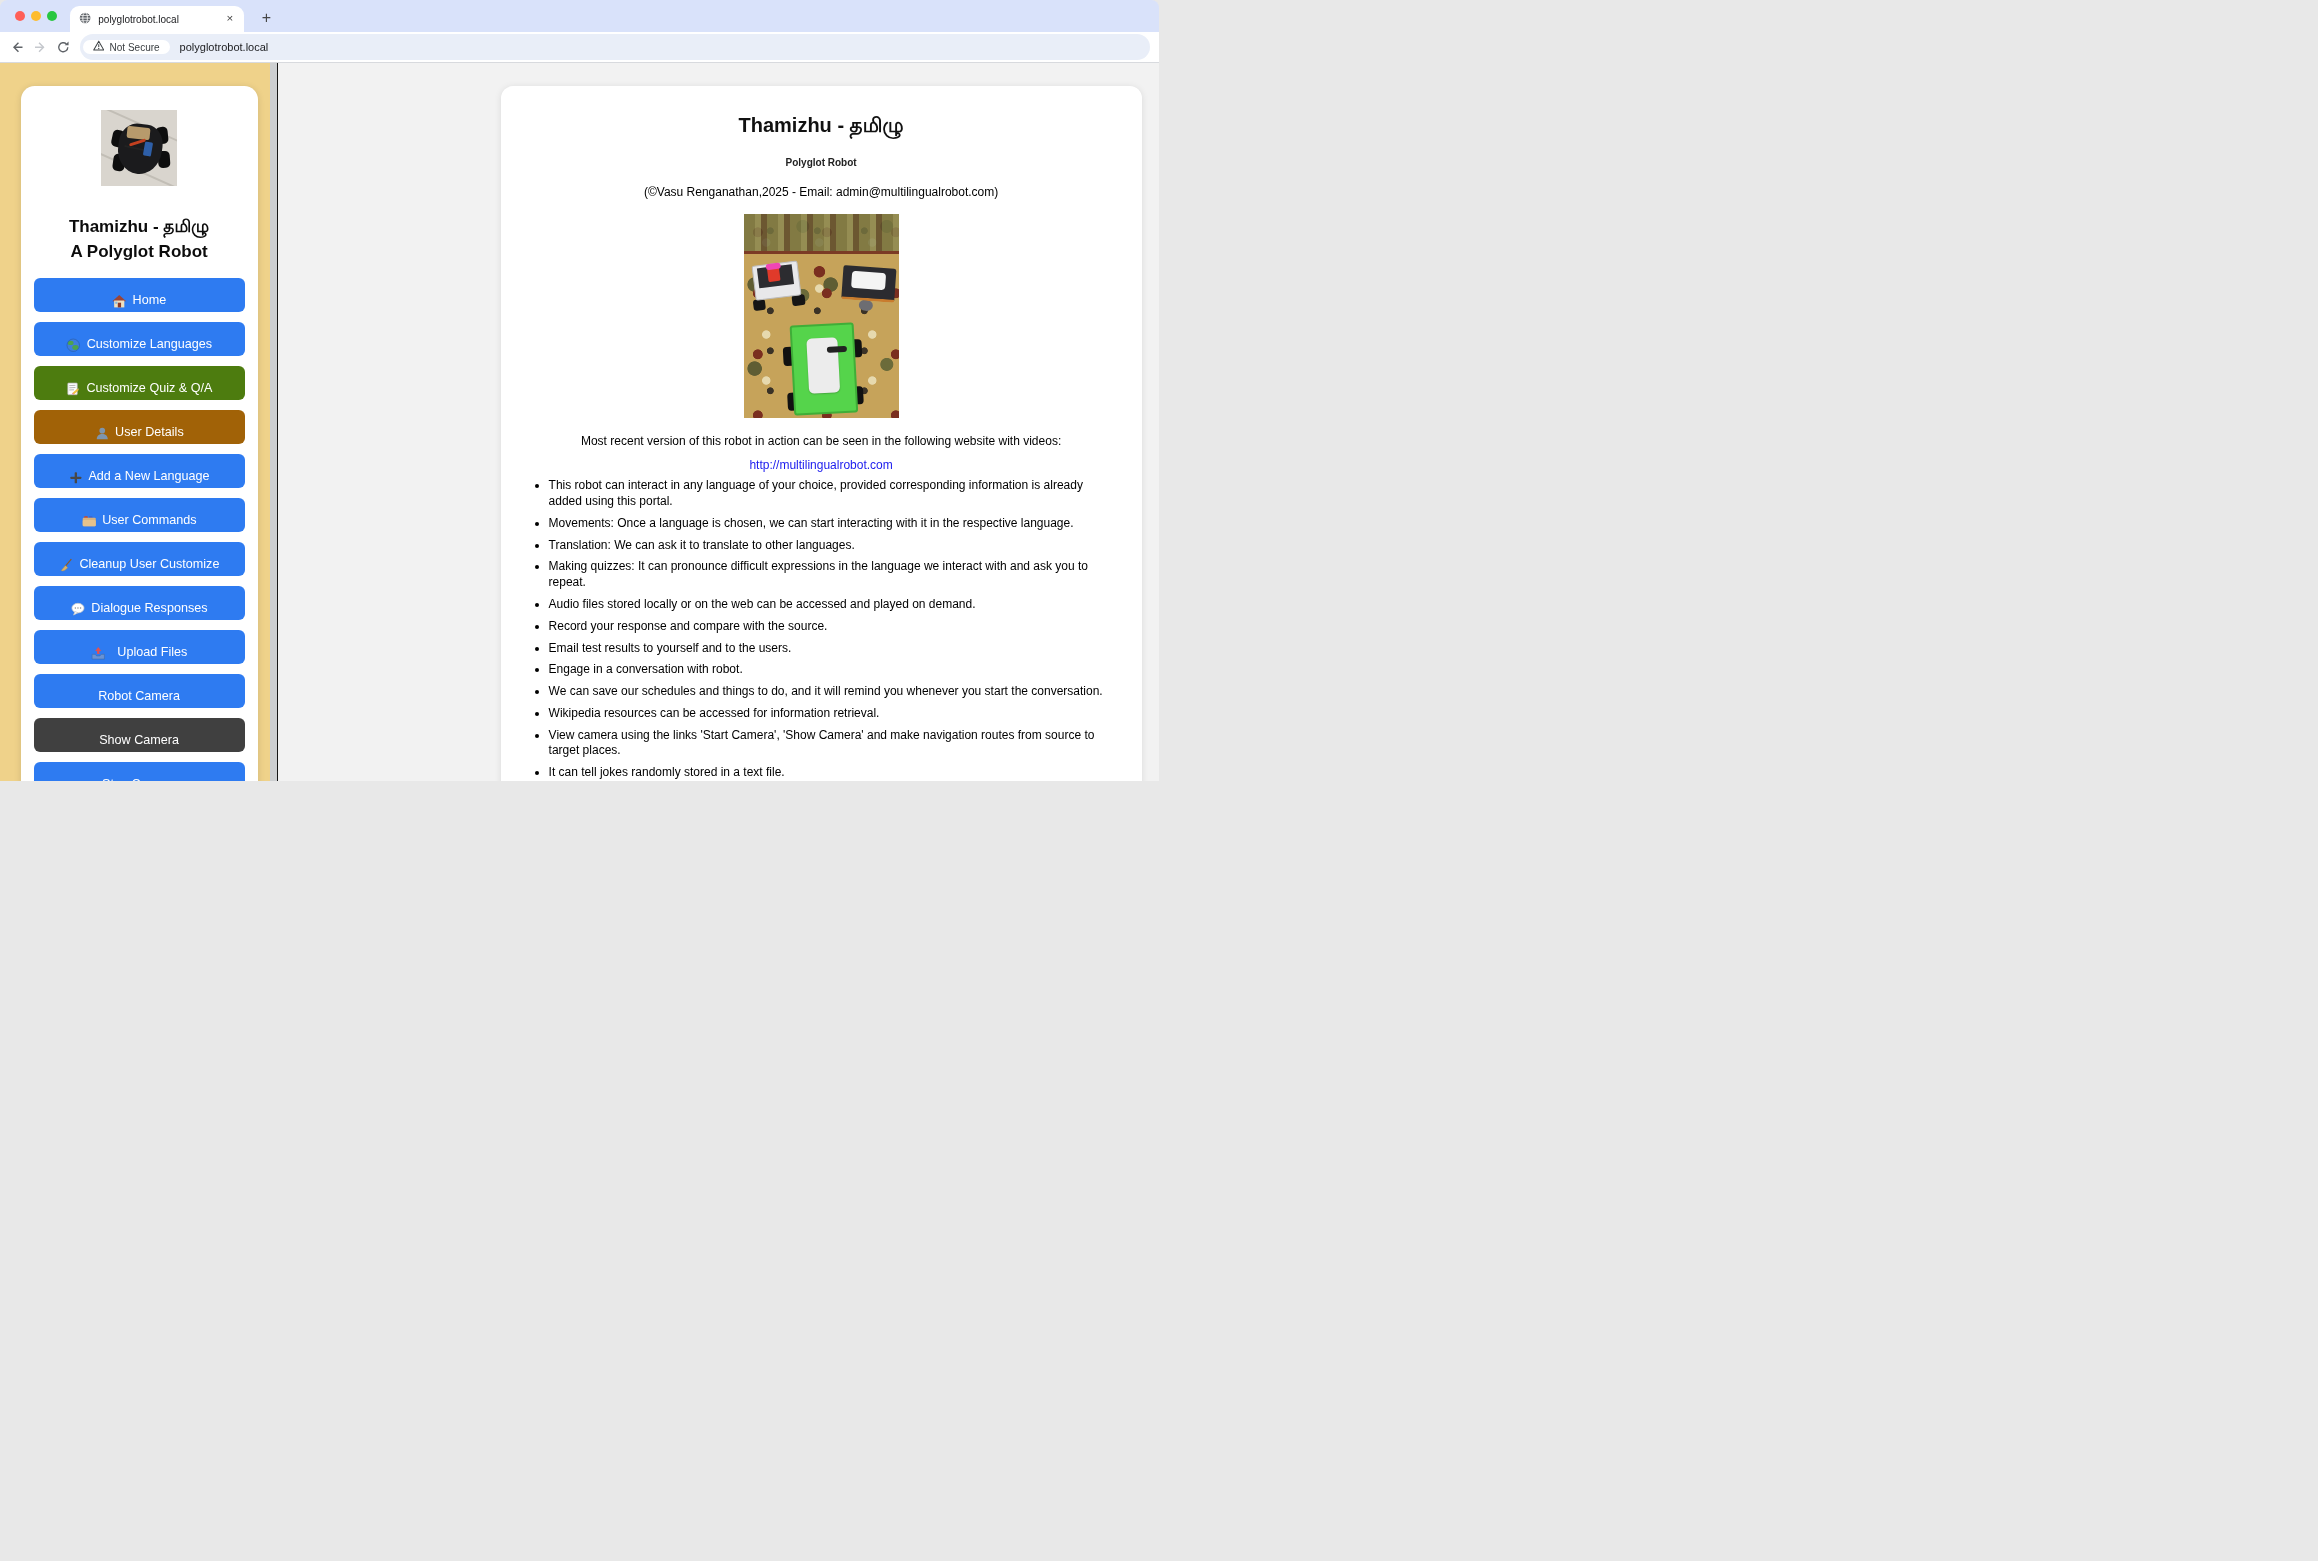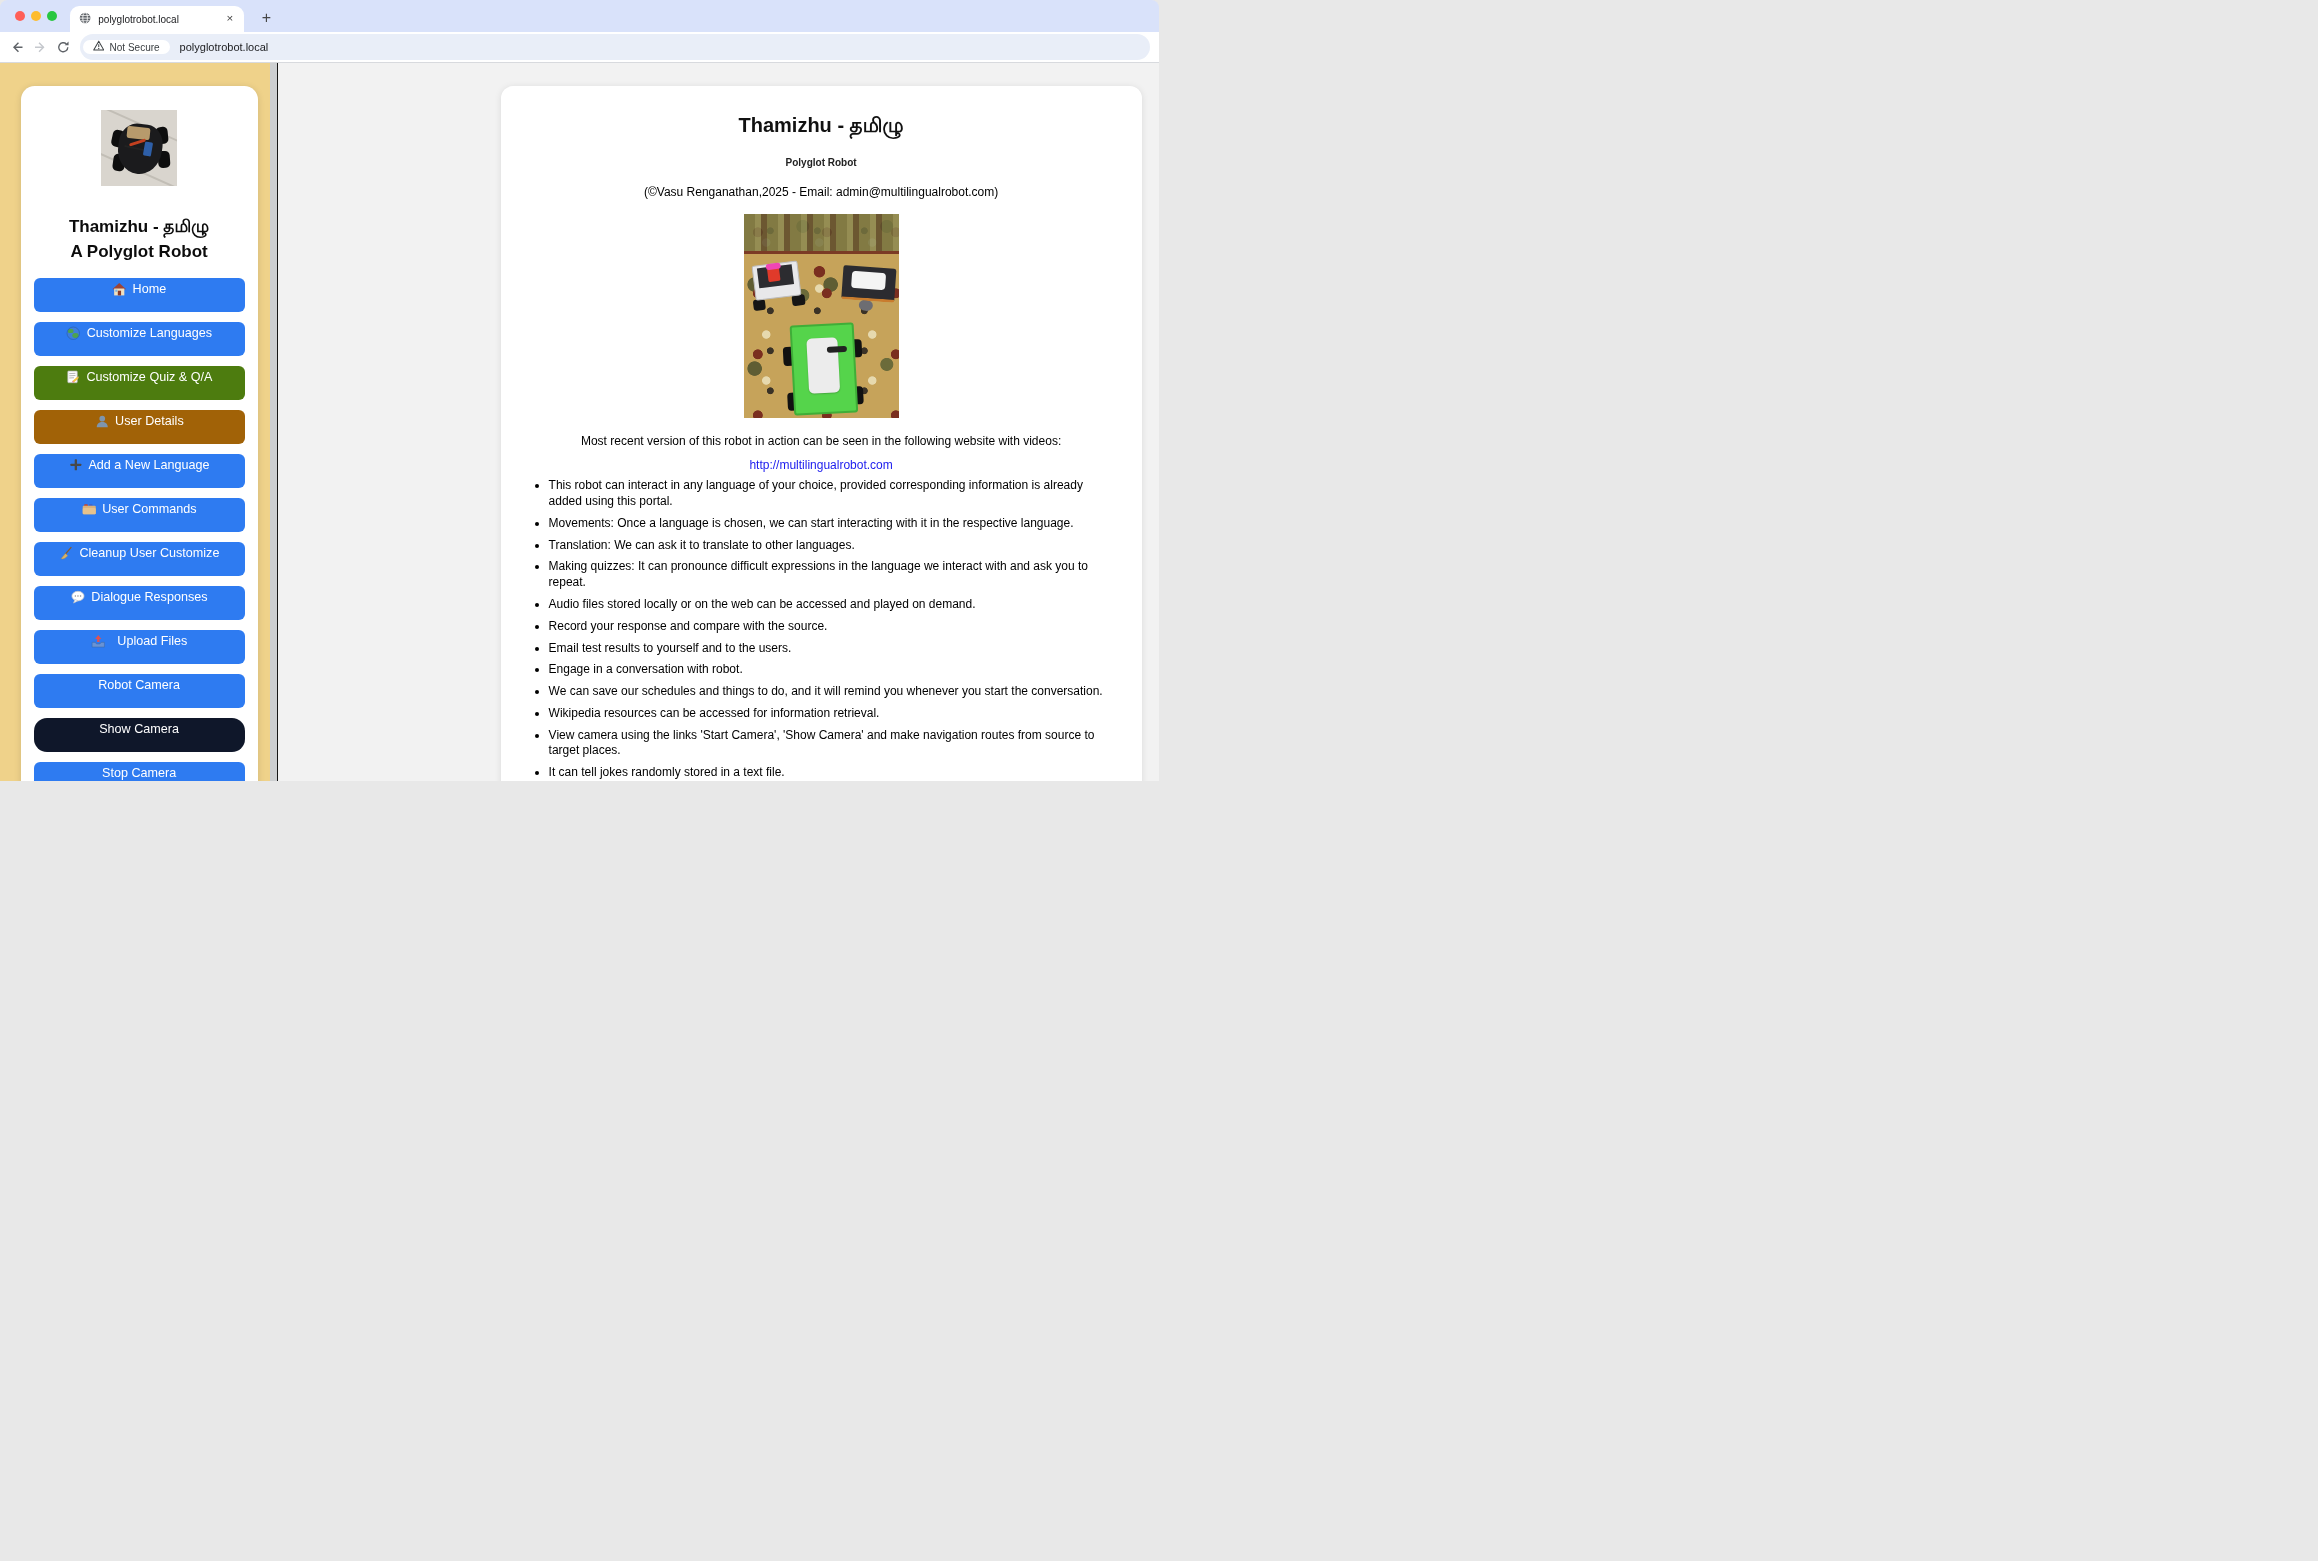--- a/index.html
+++ b/index.html
@@ -39,21 +39,21 @@
   .sidebar { width:270px; background:#efd28a; position:relative; flex:0 0 auto; }
   .sidebar-card { position:absolute; left:20.6px; top:23px; width:237px; height:840px;
     background:#fff; border-radius:13.7px; box-shadow:0 1.5px 7.6px rgba(0,0,0,.13);
     padding:12.2px 13px 0; text-align:center; }
   .robot-photo { width:76px; height:76px; margin:12.2px auto 0; position:relative;
     background:#d9d5ce; overflow:hidden; }
   .sidebar-title { margin-top:29px; font-size:17px; font-weight:bold; line-height:1.42;
     color:#0c0c0c; }
   .side-btns { margin-top:14.5px; display:flex; flex-direction:column; gap:10px; }
   .side-btn { background:#2e7bf1; border:none; color:#fff; border-radius:6.1px; min-height:34px;
-    font-size:12.6px; font-family:inherit; display:flex; align-items:flex-start; justify-content:center;
+    font-size:12.6px; font-family:inherit; display:flex; align-items:flex-end; justify-content:center;
     gap:6.1px; padding:3.8px 6.1px; line-height:1.25; cursor:pointer; }
   .side-btn .ic { display:flex; align-items:center; }
 
   .divider { width:7.6px; background:#cdcfd1; border-right:1.5px solid #161616; flex:0 0 auto; }
 
   .main { flex:1; position:relative; overflow:hidden; }
   .main-card { position:absolute; left:223px; top:23px; width:641px; height:916px;
     background:#fff; border-radius:12.2px; box-shadow:0 1.5px 7.6px rgba(0,0,0,.10);
     padding:17px 23px 0; }
   .h1 { margin-top:10.7px; text-align:center; font-size:20px; font-weight:bold; color:#111; }
@@ -292,21 +292,21 @@
                 <svg width="14.5" height="14.5" viewBox="0 0 20 20">
                   <path d="M10 1.5 14.2 7H11.6V11H8.4V7H5.8Z" fill="#e05252"></path>
                   <path d="M1.5 11.5v6.5h17v-6.5h-4.4l-1.8 2.2H7.7l-1.8-2.2z" fill="#6a93d4" stroke="#3c6aa8" stroke-width="0.8"></path>
                 </svg>
               </span>
               <span>Upload Files</span>
             </button>
             <button class="side-btn" style="background: rgb(46, 123, 241);">
               <span>Robot Camera</span>
             </button>
-            <button class="side-btn" style="background: #0f172a; border-radius: 13px;">
+            <button class="side-btn" style="background: #404040;">
               <span>Show Camera</span>
             </button>
             <button class="side-btn" style="background: rgb(46, 123, 241);">
               <span>Stop Camera</span>
             </button>
           </div>
       </div>
     </div>
 
     <div class="divider"></div>

